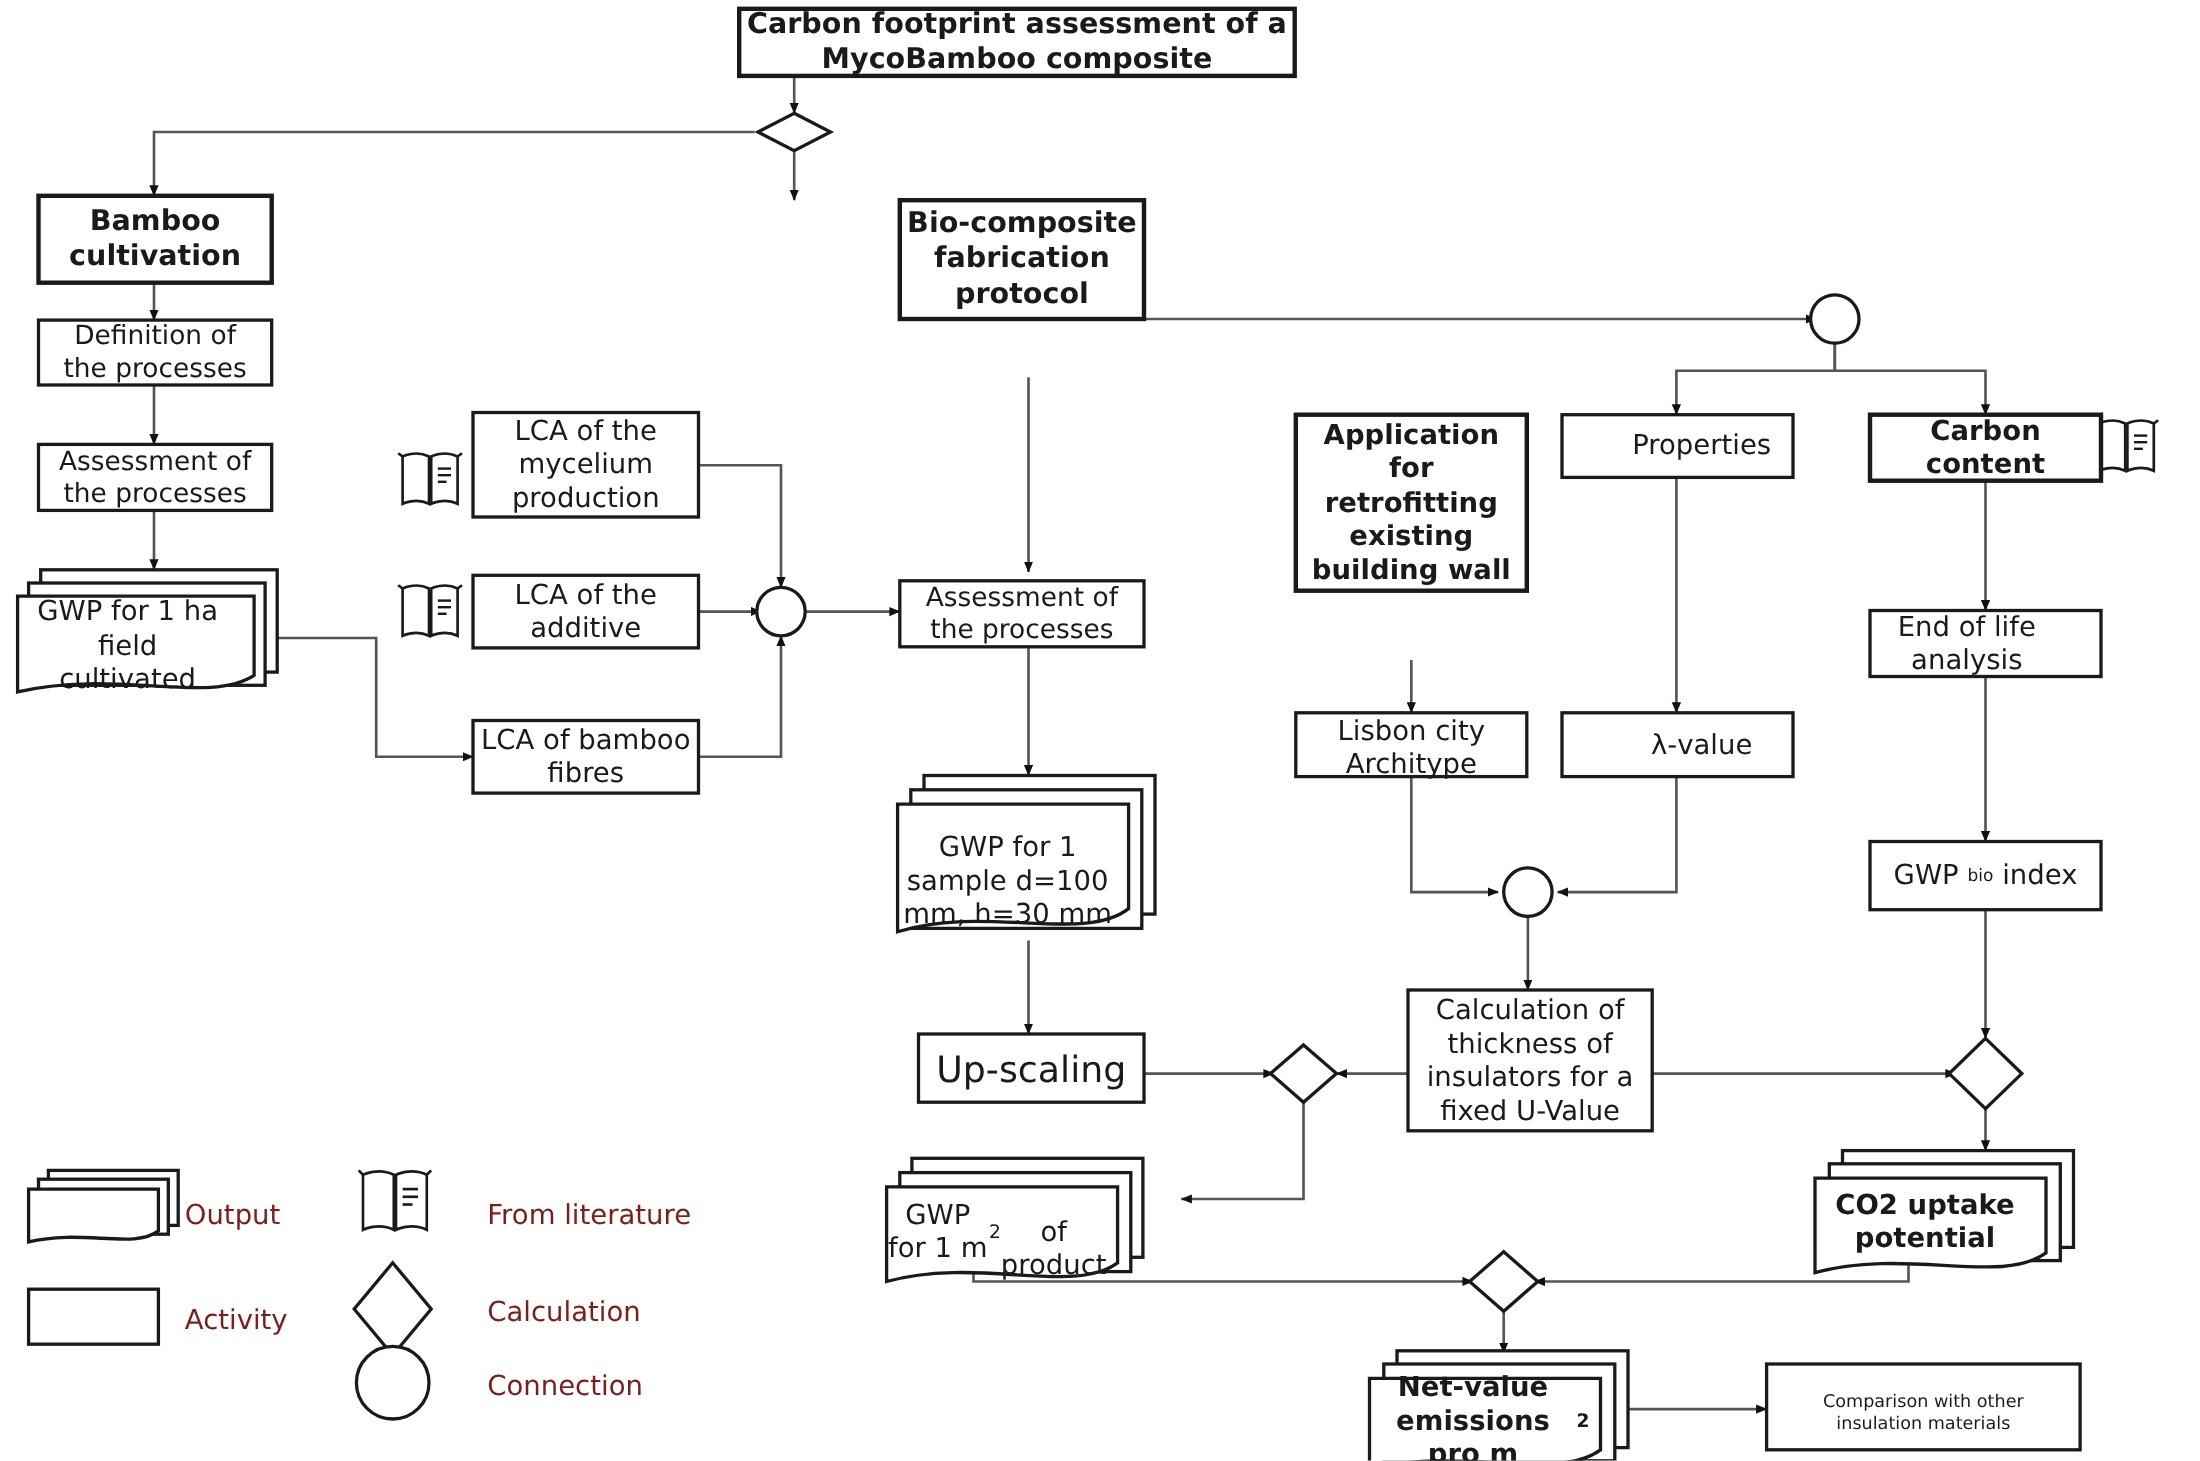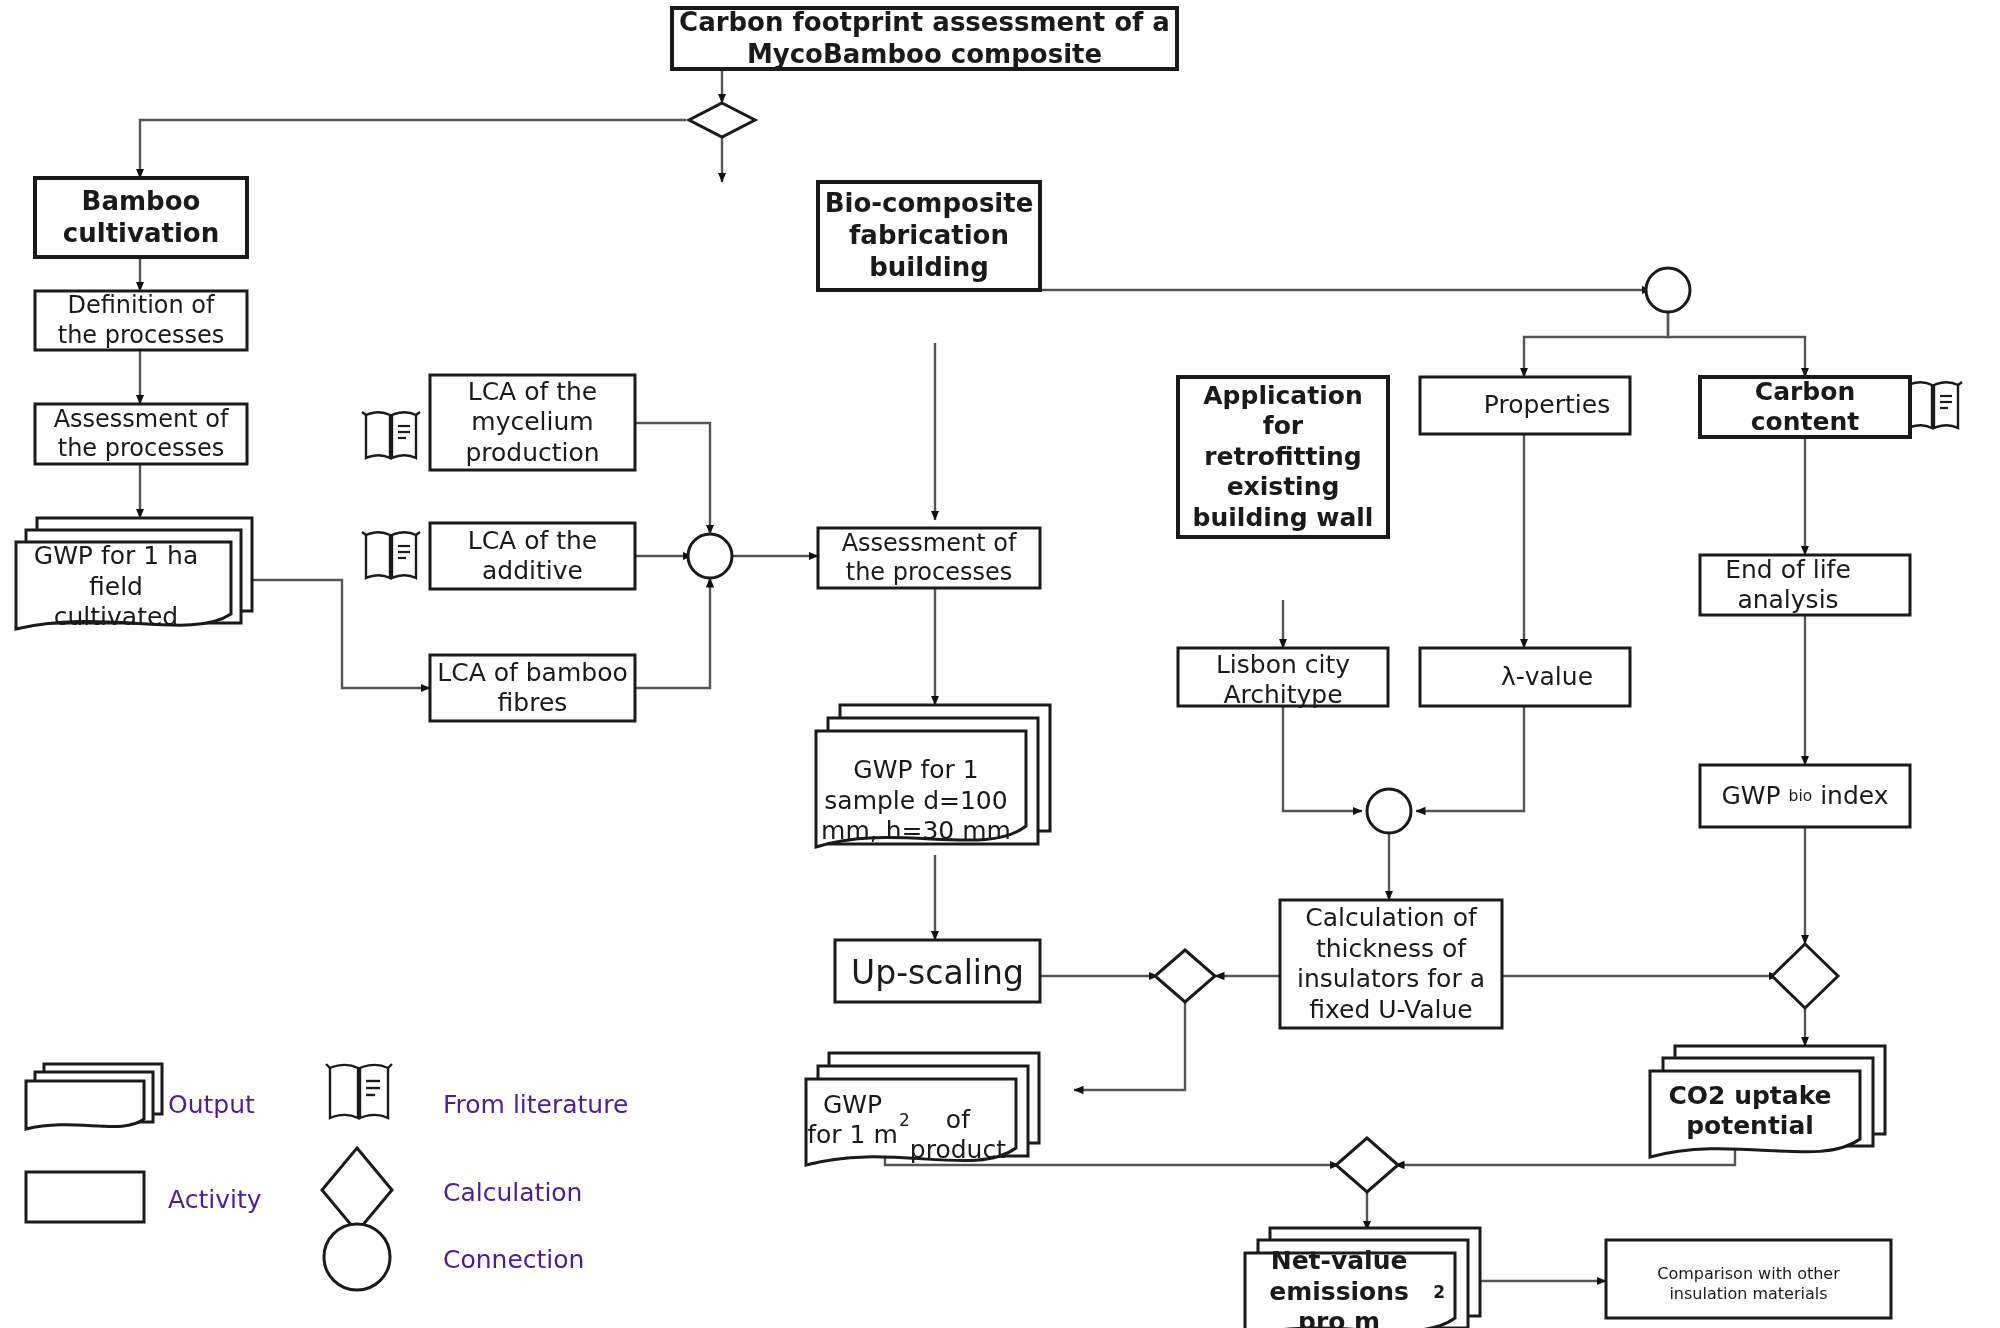--- a/index.html
+++ b/index.html
@@ -14,21 +14,21 @@
     text-align:center;
     color:#1a1a1a;
     line-height:1.22;
     white-space:pre-line;
     pointer-events:none;
     font-family:"DejaVu Sans","Liberation Sans",sans-serif;
   }
   .bold{font-weight:700;}
   .legendText{
     position:absolute;
-    color:#4c1d95;
+    color:#7f1d1d;
     font-size:25px;
     font-family:"DejaVu Sans","Liberation Sans",sans-serif;
     white-space:nowrap;
   }
   sup{font-size:.68em;vertical-align:super;line-height:0;}
   sub{font-size:.62em;vertical-align:sub;line-height:0;}
 </style>
 </head>
 <body>
 
@@ -240,21 +240,21 @@
   <div class="nodeText" style="left:430px;top:375px;width:205px;height:95px;font-size:25px;">LCA of the
 mycelium
 production</div>
   <div class="nodeText" style="left:430px;top:523px;width:205px;height:66px;font-size:25px;">LCA of the
 additive</div>
   <div class="nodeText" style="left:430px;top:655px;width:205px;height:66px;font-size:25px;">LCA of bamboo
 fibres</div>
 
   <div class="nodeText bold" style="left:818px;top:182px;width:222px;height:108px;font-size:26px;">Bio-composite
 fabrication
-building</div>
+protocol</div>
   <div class="nodeText" style="left:818px;top:528px;width:222px;height:60px;font-size:24px;">Assessment of
 the processes</div>
   <div class="nodeText" style="left:816px;top:731px;width:200px;height:140px;font-size:25px;">GWP for 1
 sample d=100
 mm, h=30 mm</div>
   <div class="nodeText" style="left:835px;top:940px;width:205px;height:66px;font-size:33px;border-radius:30px;">Up-scaling</div>
   <div class="nodeText" style="left:806px;top:1079px;width:200px;height:82px;font-size:25px;">GWP for 1 m<sup>2</sup>
 of product</div>
 
   <div class="nodeText bold" style="left:1178px;top:377px;width:210px;height:160px;font-size:25px;">Application

